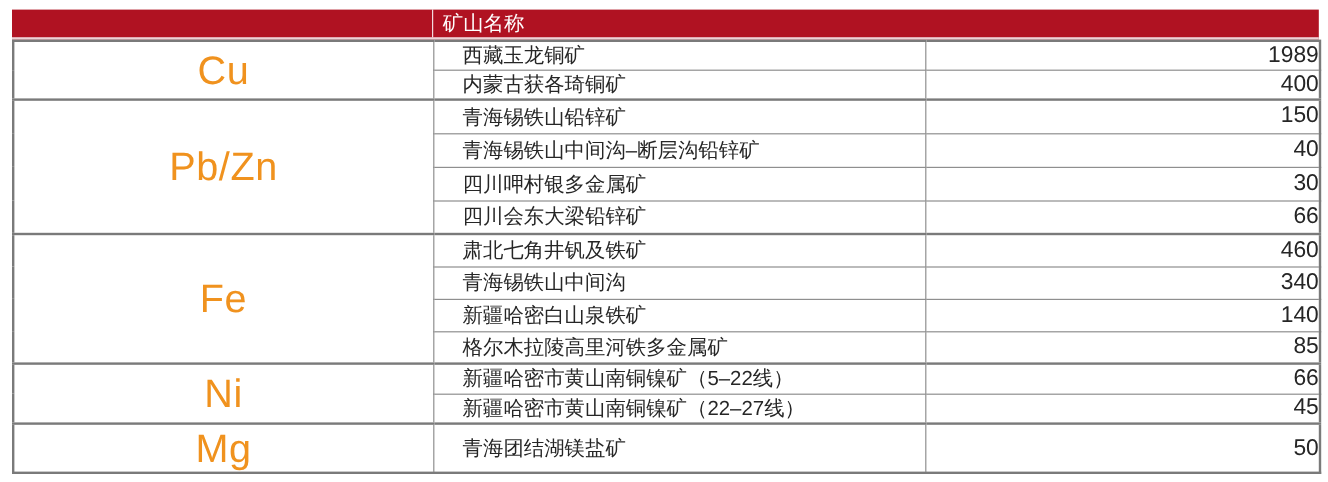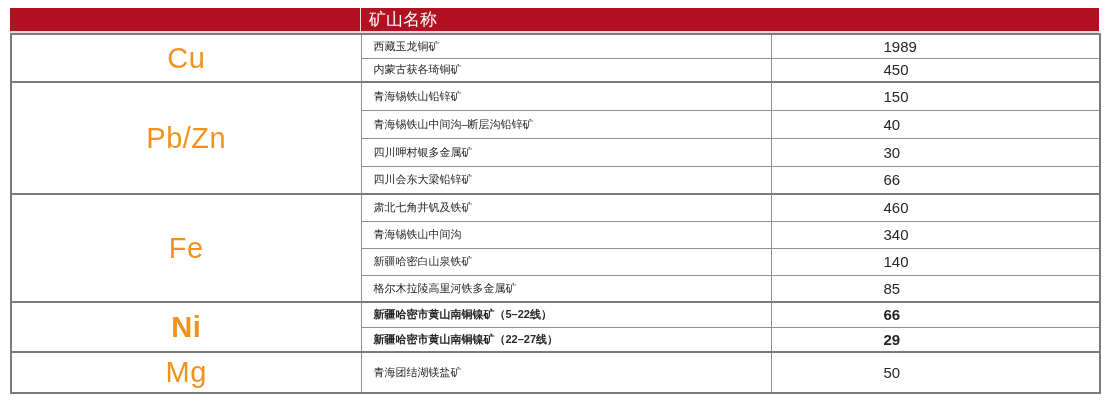--- a/index.html
+++ b/index.html
@@ -52,38 +52,38 @@
   td {
     border: 1px solid var(--blight);
     vertical-align: middle;
     overflow: hidden;
     white-space: nowrap;
   }
   table { border: 2px solid var(--bdark); }
   tr.group-start td { border-top: 2px solid var(--bdark); }
   td.metal {
     text-align: center;
-    font-size: 29px;
+    font-size: 33px;
     color: var(--orange);
     letter-spacing: 0.5px;
   }
   td.name {
-    font-size: 11px;
-    padding: 0 12px;
+    font-size: 17px;
+    padding: 0 24px;
   }
   td.val {
-    font-size: 15px;
-    text-align: left;
-    padding-left: 112px; 
+    font-size: 19px;
+    text-align: right;
+    padding-left: 80px; 
   }
   
   tr.g-cu   { height: 24px; }
   tr.g-pbzn { height: 28px; }
   tr.g-fe   { height: 27px; }
-  tr.g-ni   { height: 25px; font-weight: bold; }
+  tr.g-ni   { height: 25px; }
   tr.g-mg   { height: 41px; margin-top: 39px; }
 </style>
 </head>
 <body>
 
 <div class="table-wrap">
 
   <div class="thead">
     <div class="th th-metal"></div>
     <div class="th th-mine">矿山名称</div>
@@ -97,21 +97,21 @@
       </colgroup>
     <tbody>
 
       <tr class="g-cu group-start">
         <td class="metal" rowspan="2">Cu</td>
         <td class="name">西藏玉龙铜矿</td>
         <td class="val">1989</td>
       </tr>
       <tr class="g-cu">
         <td class="name">内蒙古获各琦铜矿</td>
-        <td class="val">450</td>
+        <td class="val">400</td>
       </tr>
 
       <tr class="g-pbzn group-start">
         <td class="metal" rowspan="4">Pb/Zn</td>
         <td class="name">青海锡铁山铅锌矿</td>
         <td class="val">150</td>
       </tr>
       <tr class="g-pbzn">
         <td class="name">青海锡铁山中间沟–断层沟铅锌矿</td>
         <td class="val">40</td>
@@ -143,21 +143,21 @@
         <td class="val">85</td>
       </tr>
 
       <tr class="g-ni group-start">
         <td class="metal" rowspan="2">Ni</td>
         <td class="name">新疆哈密市黄山南铜镍矿（5–22线）</td>
         <td class="val">66</td>
       </tr>
       <tr class="g-ni">
         <td class="name">新疆哈密市黄山南铜镍矿（22–27线）</td>
-        <td class="val">29</td>
+        <td class="val">45</td>
       </tr>
 
       <tr class="g-mg group-start">
         <td class="metal">Mg</td>
         <td class="name">青海团结湖镁盐矿</td>
         <td class="val">50</td>
       </tr>
     </tbody>
   </table>
 </div>

